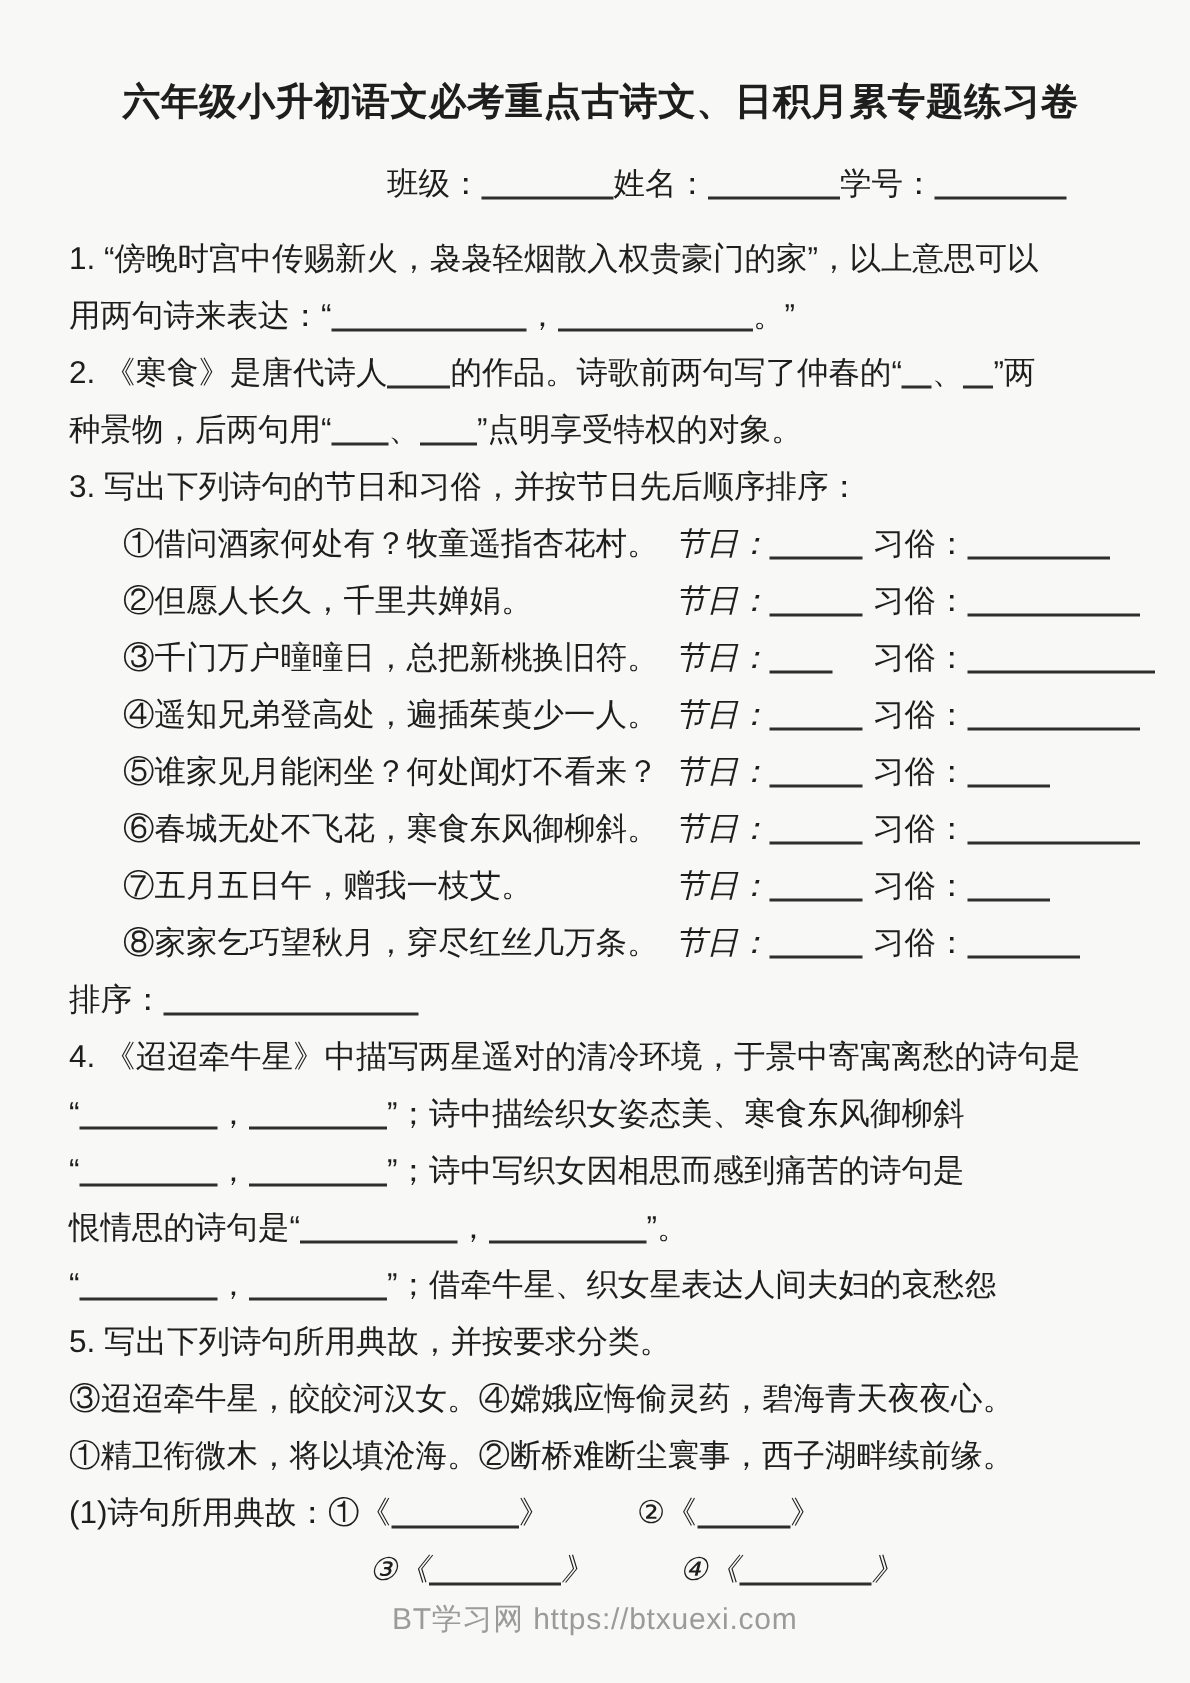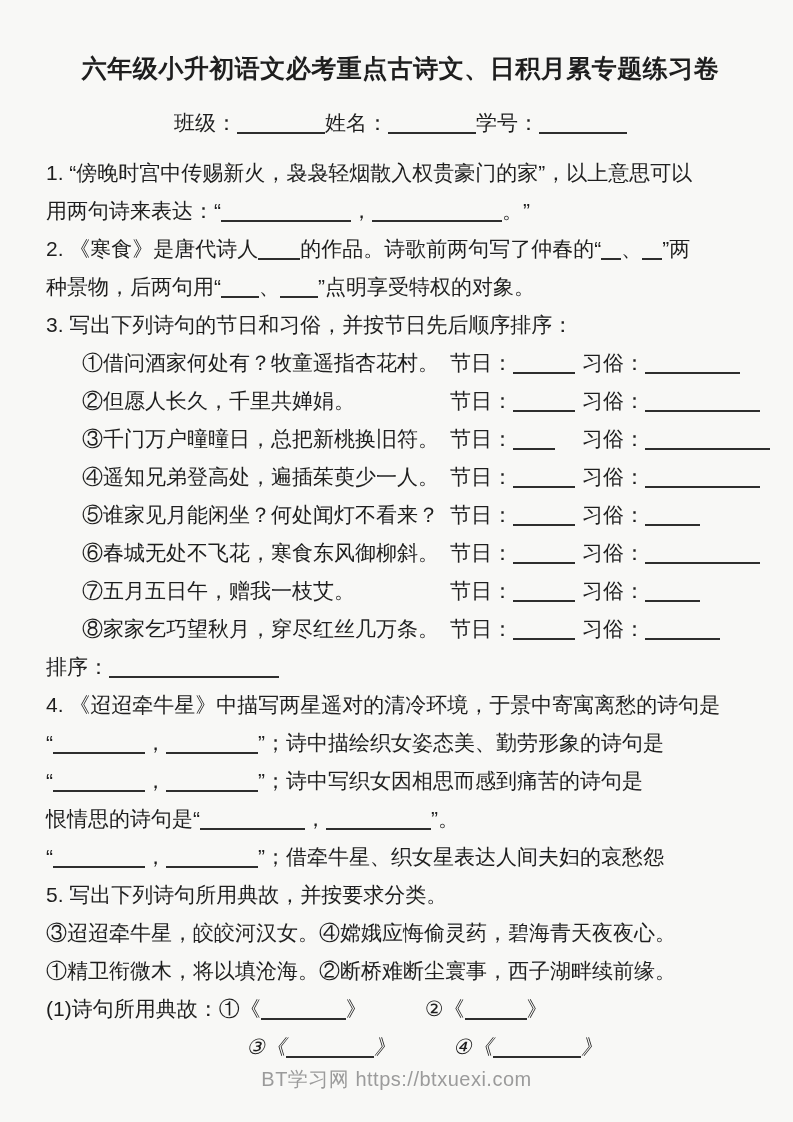--- a/index.html
+++ b/index.html
@@ -21,40 +21,40 @@
   }
   .title {
     text-align:center;
     font-weight:bold;
     font-size:25px;
     line-height:36px;
     letter-spacing:0.5px;
   }
   .meta-row {
     display:flex;
-    justify-content:center;
+    justify-content:flex-end;
     padding:0 44px 0 44px;
     margin-top:20px;
     line-height:34px;
   }
   .meta-field { white-space:nowrap; }
   .line { white-space:nowrap; }
   .blank {
     display:inline-block;
     height:12px;
     border-bottom:2px solid #2e2e2e;
     margin-bottom:-4px;
   }
   .w20{width:20px}.w38{width:38px}.w42{width:42px}.w55{width:55px}
   .w62{width:62px}.w75{width:75px}.w85{width:85px}.w88{width:88px}
   .w92{width:92px}.w95{width:95px}.w105{width:105px}.w115{width:115px}
   .w125{width:125px}.w130{width:130px}.w170{width:170px}
   .q3-row { display:flex; align-items:baseline; }
   .q3-poem { width:368px; flex:none; white-space:nowrap;margin-left:36px; }
-  .q3-jieri { width:132px; flex:none; white-space:nowrap; }
+  .q3-jieri { width:132px; flex:none; white-space:nowrap;font-style:italic; }
   .q3-xisu { flex:none; white-space:nowrap; }
   .q5-gap { display:inline-block; width:58px; }
   .q5-line2 { padding-left:200px;font-style:italic; }
   .footer {
     position:absolute;
     left:0; right:0;
     top:1066px;
     text-align:center;
     font-size:20px;
     color:#9b9b9b;
@@ -136,21 +136,21 @@
       </div>
 
       <div class="line">
         <span>排序：</span><span class="blank w170"></span>
       </div>
     </div>
 
     <div>
       <div class="line">4. 《迢迢牵牛星》中描写两星遥对的清冷环境，于景中寄寓离愁的诗句是</div>
       <div class="line">
-        <span>“</span><span class="blank w92"></span><span>，</span><span class="blank w92"></span><span>”；诗中描绘织女姿态美、勤劳形象的诗句是</span>
+        <span>“</span><span class="blank w92"></span><span>，</span><span class="blank w92"></span><span>”；诗中描绘织女姿态美、寒食东风御柳斜</span>
       </div>
       <div class="line">
         <span>“</span><span class="blank w92"></span><span>，</span><span class="blank w92"></span><span>”；诗中写织女因相思而感到痛苦的诗句是</span>
       </div>
       <div class="line">
         <span>恨情思的诗句是“</span><span class="blank w105"></span><span>，</span><span class="blank w105"></span><span>”。</span>
       </div>
       <div class="line">
         <span>“</span><span class="blank w92"></span><span>，</span><span class="blank w92"></span><span>”；借牵牛星、织女星表达人间夫妇的哀愁怨</span>
       </div>

